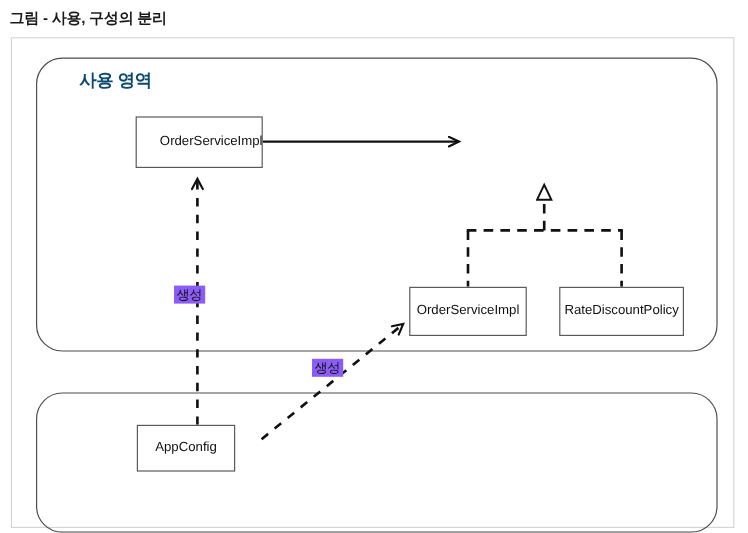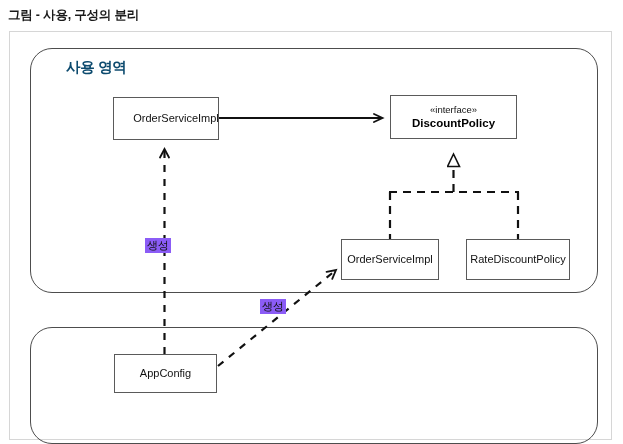--- a/index.html
+++ b/index.html
@@ -81,21 +81,21 @@
     justify-content: center;
     font-size: 11px;
     color: #111111;
     line-height: 1.25;
     text-align: center;
   }
   .node-order   { left: 113px; top: 93px;  width: 106px; height: 43px; padding-left: 20px; }
   .node-policy  { left: 390px; top: 91px;  width: 127px; height: 44px; }
   .node-fix     { left: 341px; top: 235px; width: 98px;  height: 41px; }
   .node-rate    { left: 466px; top: 235px; width: 104px; height: 41px; text-align: right; }
-  .node-appcfg  { left: 114px; top: 350px; width: 103px; height: 39px; text-align: right; }
+  .node-appcfg  { left: 114px; top: 350px; width: 82px; height: 39px; text-align: right; }
 
   .stereotype {
     font-size: 9.5px;
     color: #111111;
     font-weight: normal;
   }
   .iface-name {
     font-size: 11.5px;
     font-weight: bold;
     color: #000000;
@@ -158,24 +158,20 @@
 
     <path d="M164.5,350 L164.5,145" fill="none" stroke="#111111" stroke-width="2.2" stroke-dasharray="7 7" marker-end="url(#arrow-open-dash)"></path>
 
     <path d="M218,362 L336,266" fill="none" stroke="#111111" stroke-width="2.2" stroke-dasharray="7 7" marker-end="url(#arrow-open-dash)"></path>
   </svg>
 
   <div class="node node-order">
     <span>OrderServiceImpl</span>
   </div>
 
-  <div class="node node-policy">
-    <span class="stereotype">«interface»</span>
-    <span class="iface-name">DiscountPolicy</span>
-  </div>
 
   <div class="node node-fix">
     <span>OrderServiceImpl</span>
   </div>
 
   <div class="node node-rate">
     <span>RateDiscountPolicy</span>
   </div>
 
   <div class="node node-appcfg">

